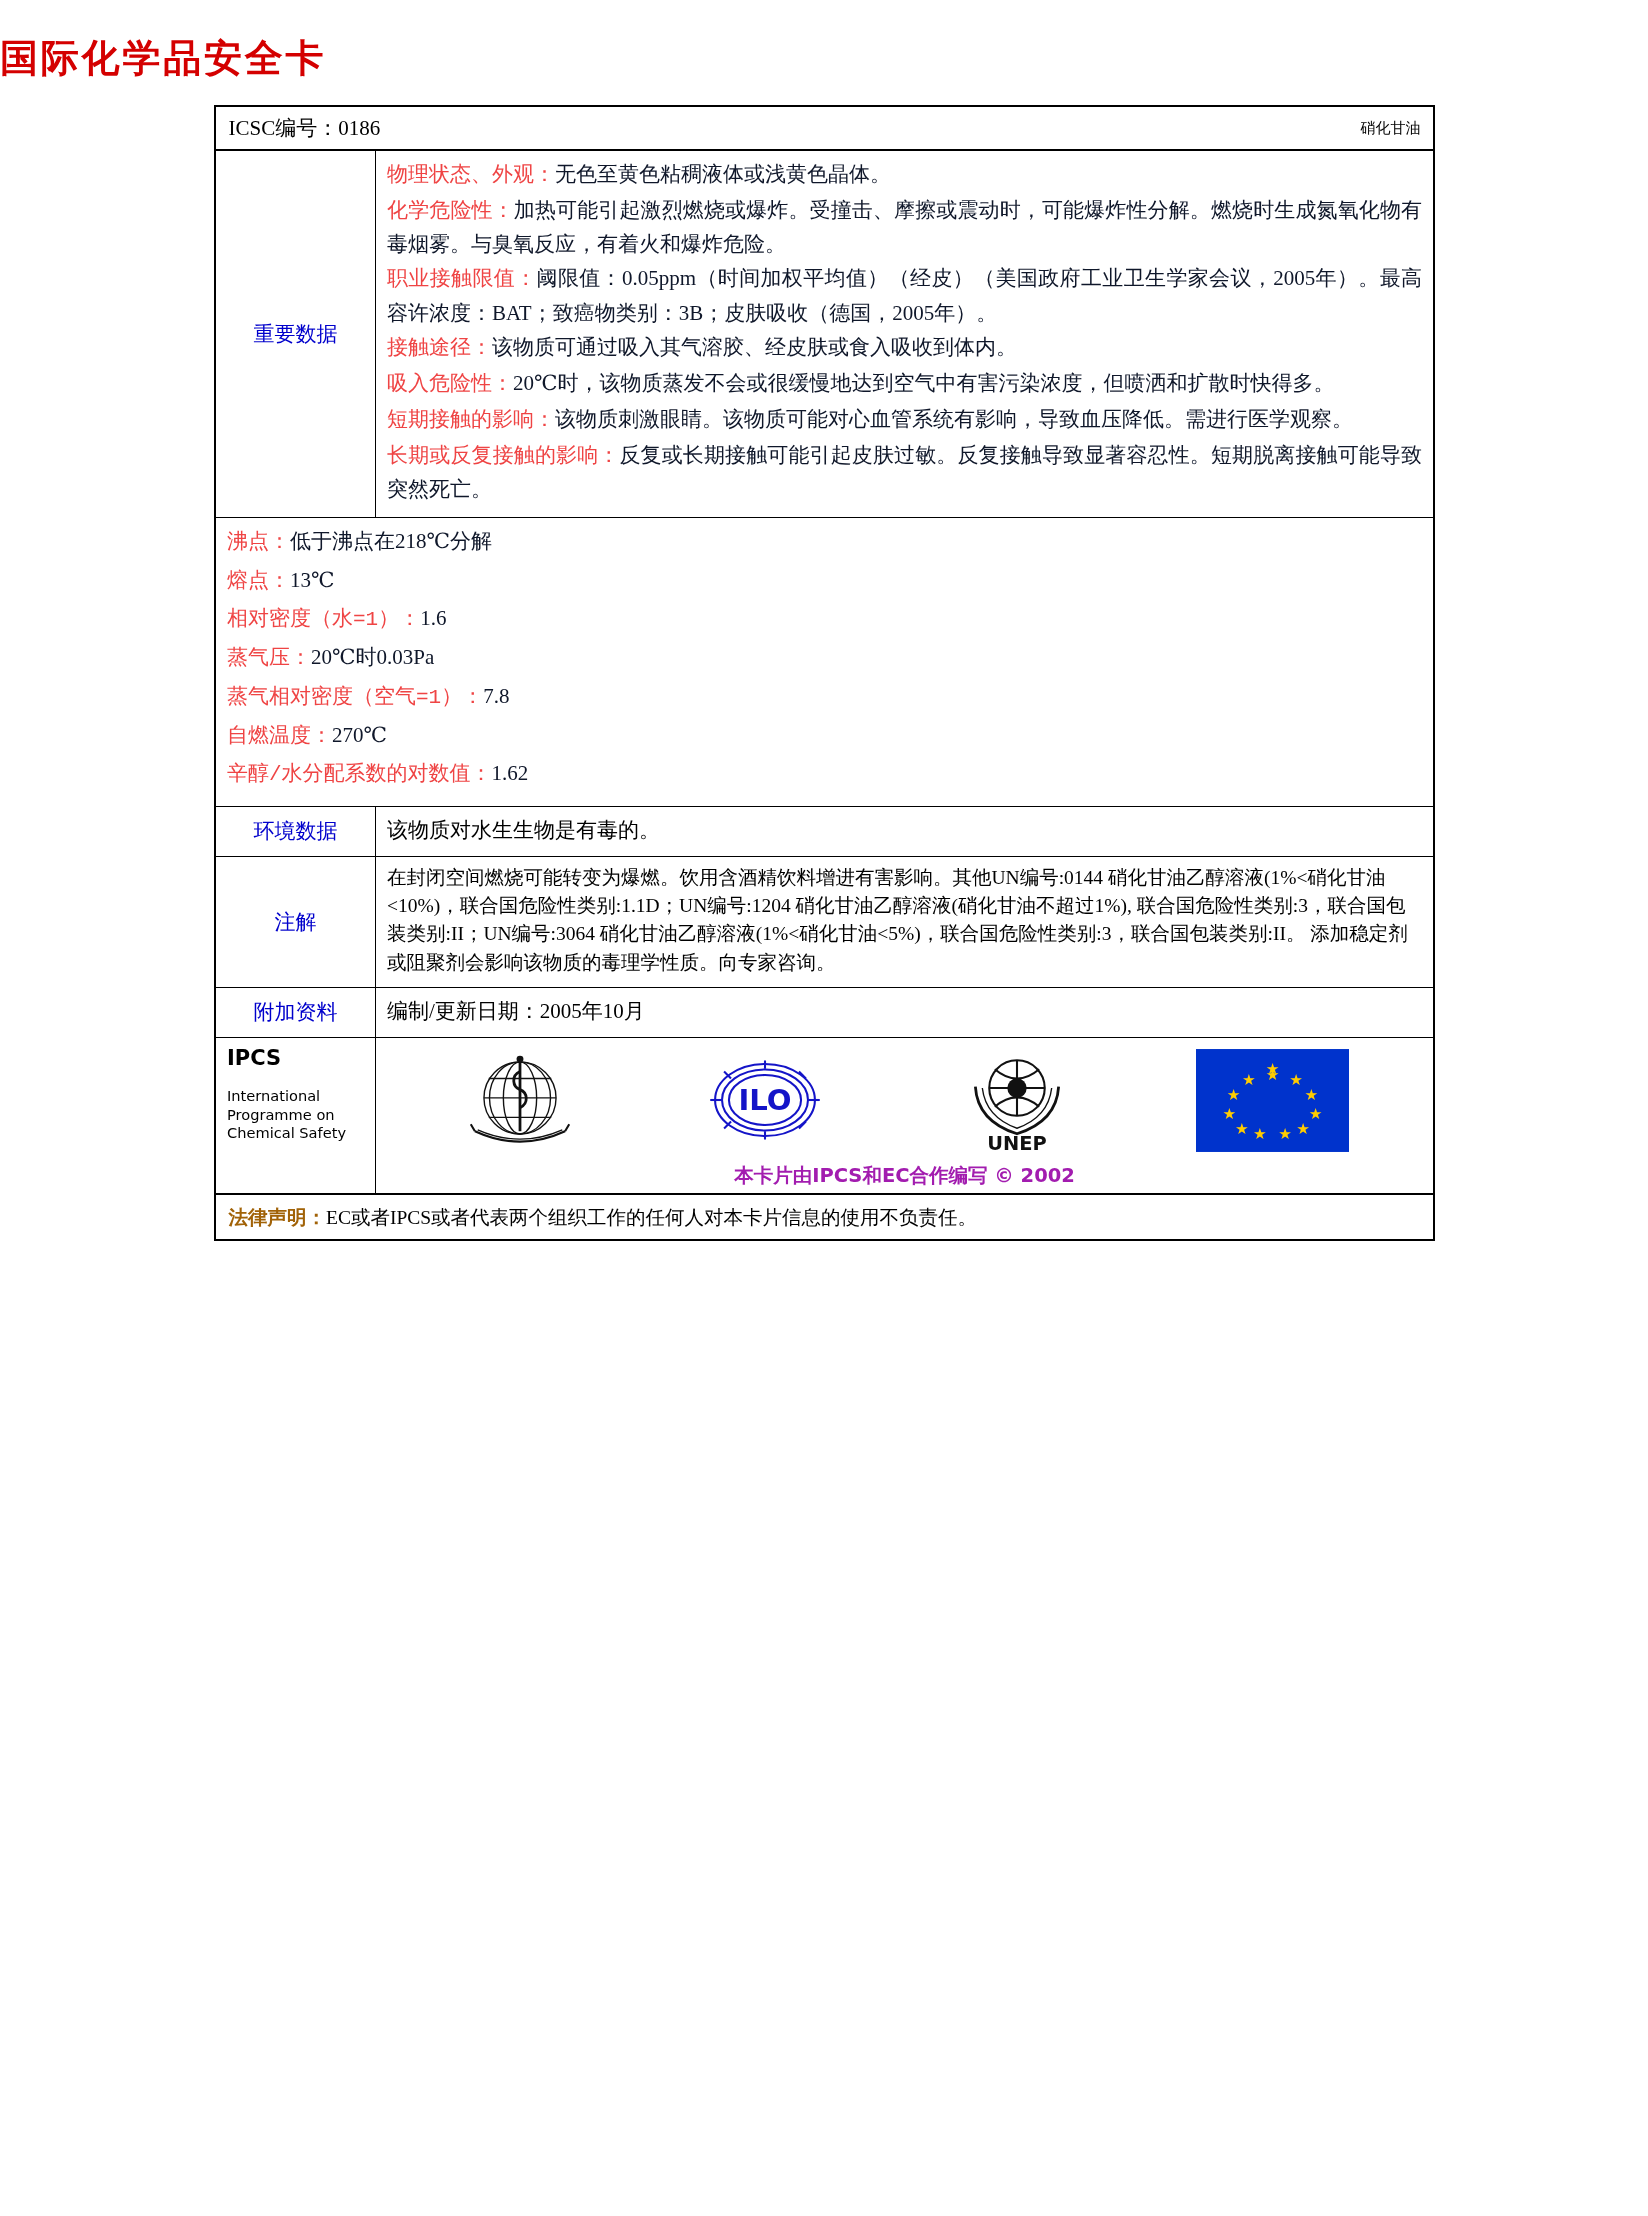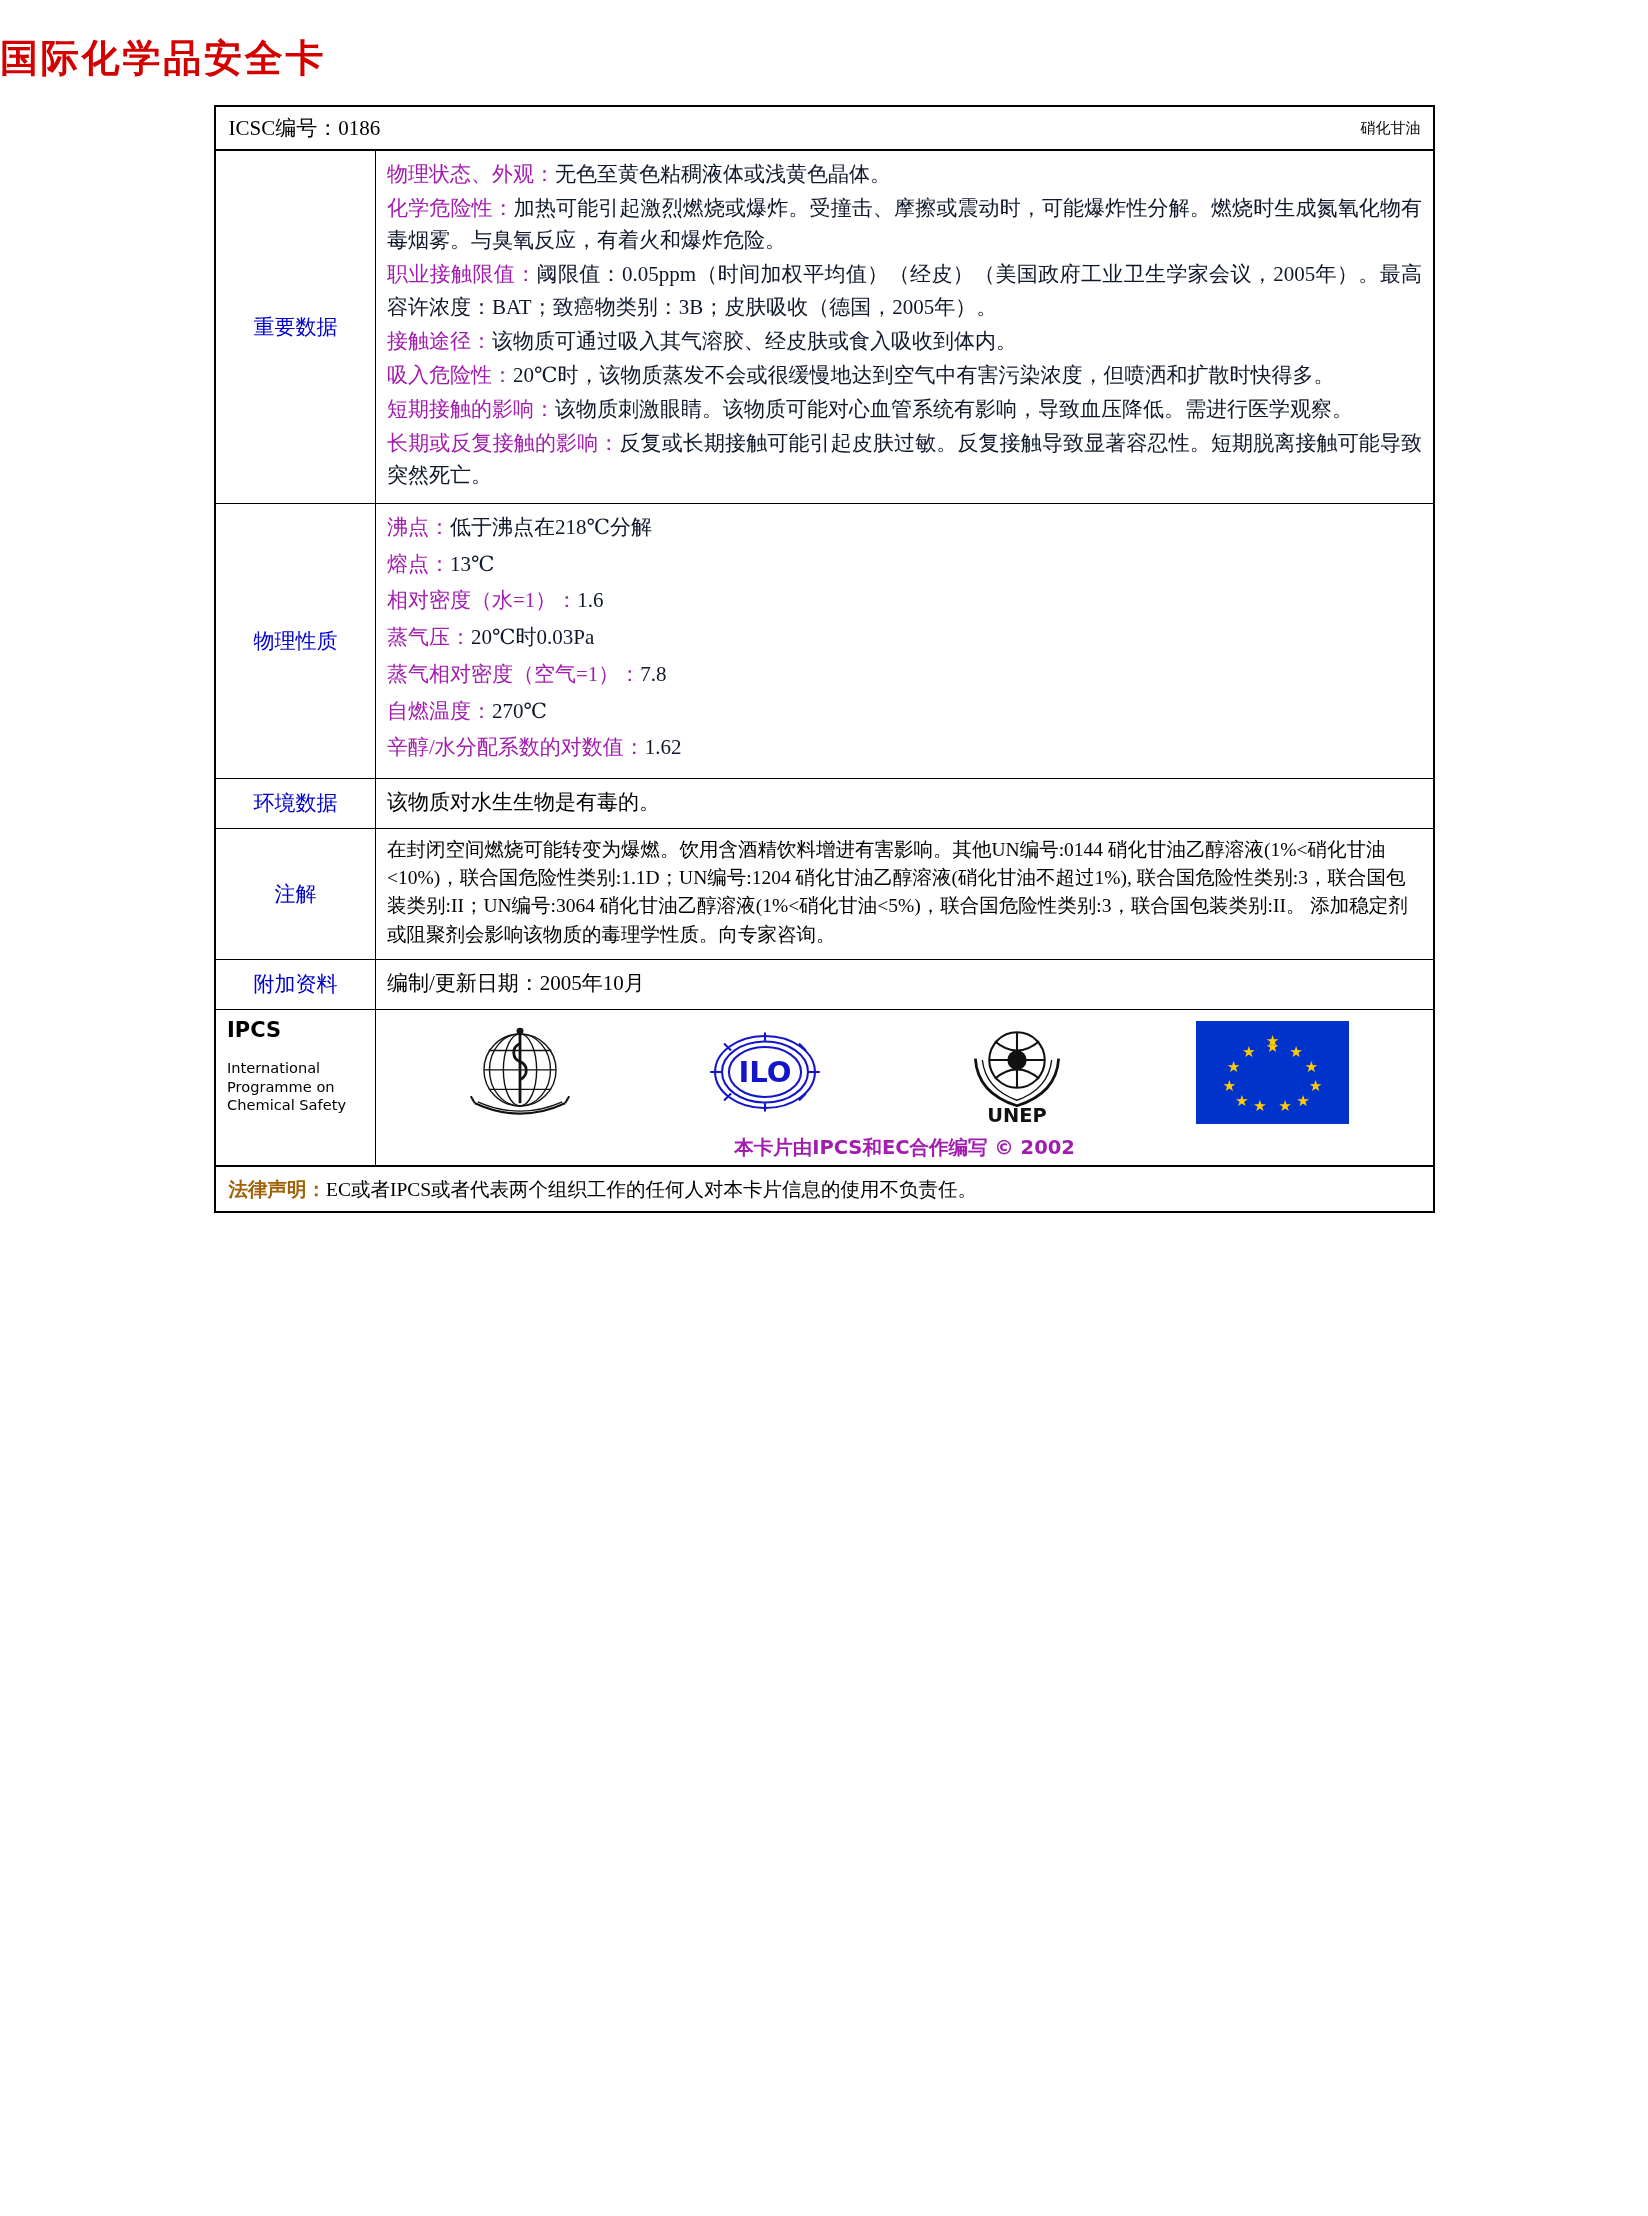--- a/index.html
+++ b/index.html
@@ -72,22 +72,22 @@
     padding: 7px 11px 9.7px 11px;
     box-sizing: border-box;
     font-size: 21px;
     line-height: 1.55;
   }
   .blk {
     margin: 0 0 1.4px 0;
     text-align: justify;
   }
   .k {
-    color: #a21caf;
-    font-family: Liberation Serif, serif;
+    color: #ef4444;
+    font-family: Liberation Mono, monospace;
   }
   .v {
     color: #0f172a;
   }
   .phys .blk {
     margin-bottom: 4.2px;
   }
   .notes-cell {
     font-size: 19.5px;
     line-height: 1.45;
@@ -168,21 +168,20 @@
         <p class="blk"><span class="k">化学危险性：</span><span class="v">加热可能引起激烈燃烧或爆炸。受撞击、摩擦或震动时，可能爆炸性分解。燃烧时生成氮氧化物有毒烟雾。与臭氧反应，有着火和爆炸危险。</span></p>
         <p class="blk"><span class="k">职业接触限值：</span><span class="v">阈限值：0.05ppm（时间加权平均值）（经皮）（美国政府工业卫生学家会议，2005年）。最高容许浓度：BAT；致癌物类别：3B；皮肤吸收（德国，2005年）。</span></p>
         <p class="blk"><span class="k">接触途径：</span><span class="v">该物质可通过吸入其气溶胶、经皮肤或食入吸收到体内。</span></p>
         <p class="blk"><span class="k">吸入危险性：</span><span class="v">20℃时，该物质蒸发不会或很缓慢地达到空气中有害污染浓度，但喷洒和扩散时快得多。</span></p>
         <p class="blk"><span class="k">短期接触的影响：</span><span class="v">该物质刺激眼睛。该物质可能对心血管系统有影响，导致血压降低。需进行医学观察。</span></p>
         <p class="blk"><span class="k">长期或反复接触的影响：</span><span class="v">反复或长期接触可能引起皮肤过敏。反复接触导致显著容忍性。短期脱离接触可能导致突然死亡。</span></p>
       </div>
     </div>
 
     <div class="row">
-      <div class="label-cell">物理性质</div>
       <div class="content-cell phys">
         <p class="blk"><span class="k">沸点：</span><span class="v">低于沸点在218℃分解</span></p>
         <p class="blk"><span class="k">熔点：</span><span class="v">13℃</span></p>
         <p class="blk"><span class="k">相对密度（水=1）：</span><span class="v">1.6</span></p>
         <p class="blk"><span class="k">蒸气压：</span><span class="v">20℃时0.03Pa</span></p>
         <p class="blk"><span class="k">蒸气相对密度（空气=1）：</span><span class="v">7.8</span></p>
         <p class="blk"><span class="k">自燃温度：</span><span class="v">270℃</span></p>
         <p class="blk"><span class="k">辛醇/水分配系数的对数值：</span><span class="v">1.62</span></p>
       </div>
     </div>

